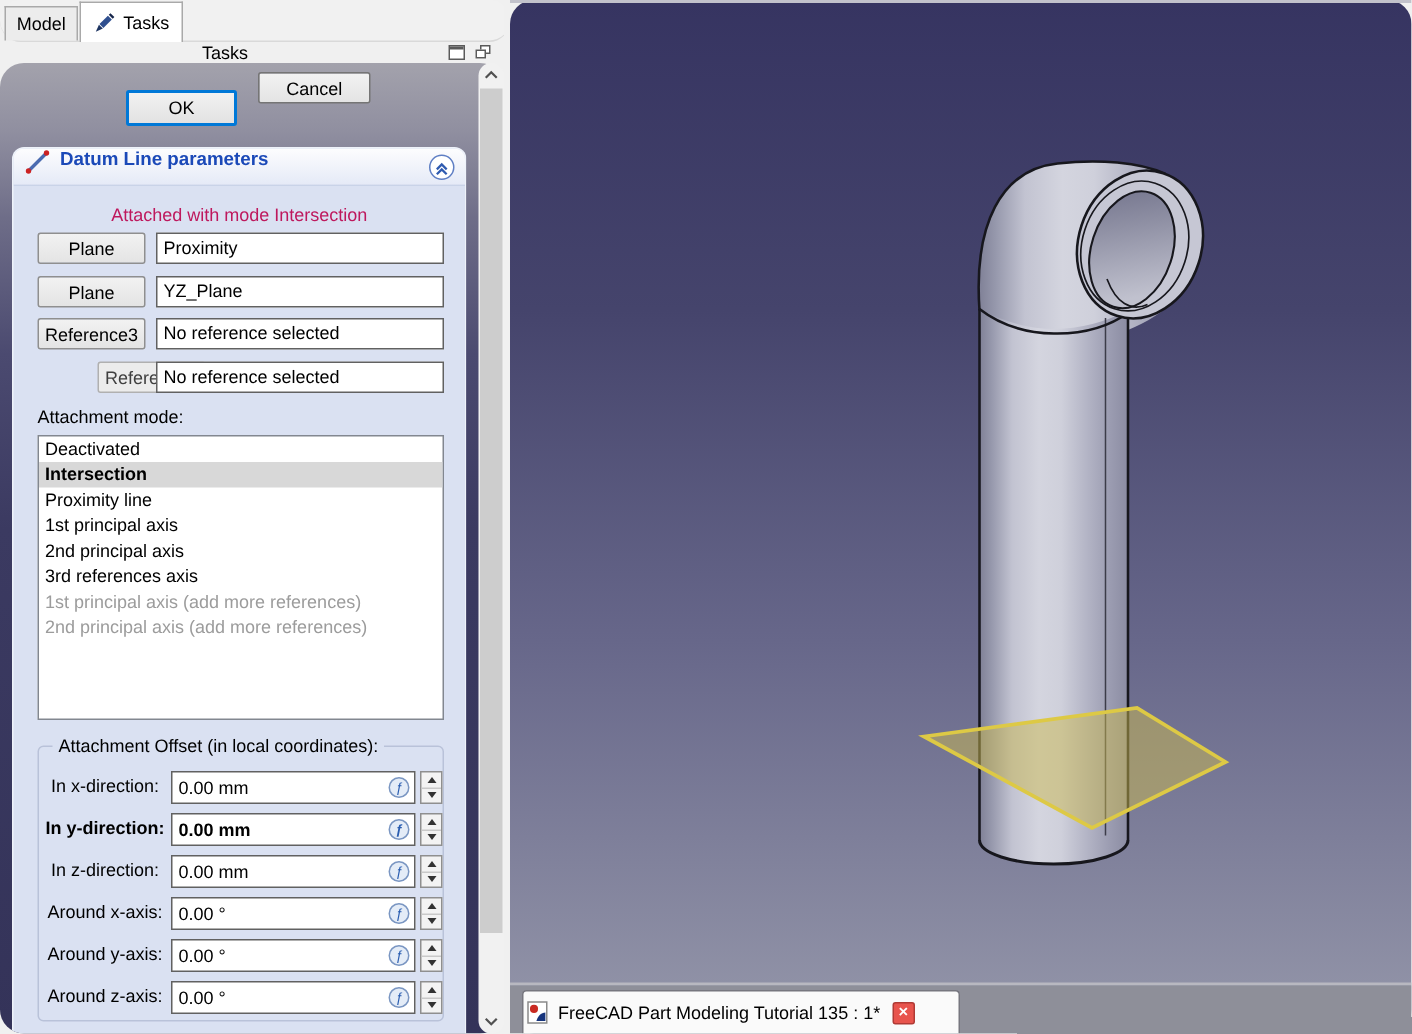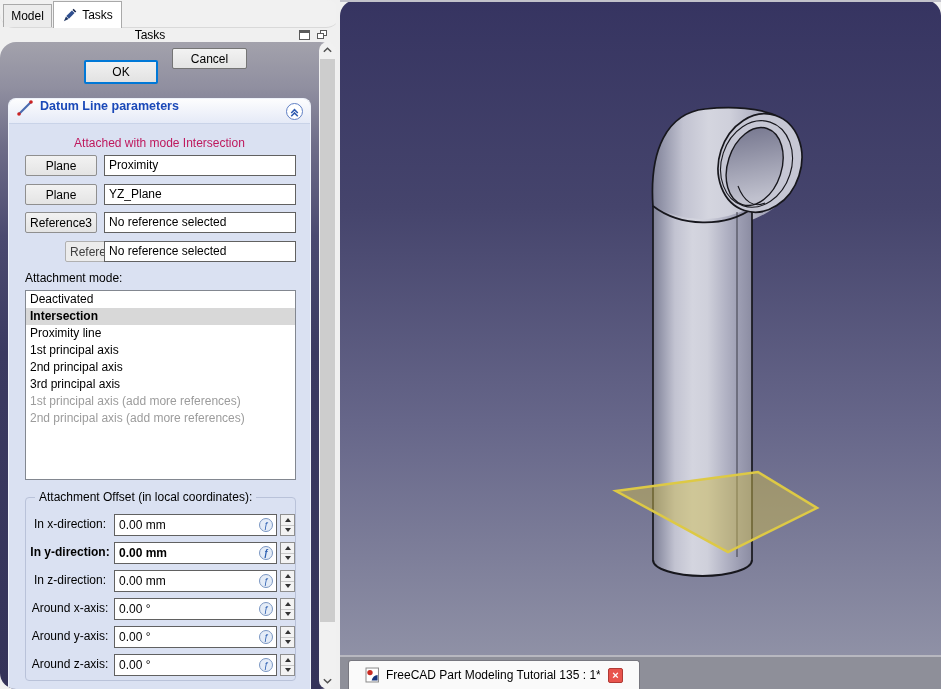--- a/index.html
+++ b/index.html
@@ -93,21 +93,21 @@
     background:linear-gradient(180deg,#363461 0%,#45446c 30%,#67678a 62%,#9597aa 100%);}
   #viewport-topline{position:absolute;left:0;top:0;width:100%;height:2px;background:#c2c2cb;}
   #scene{position:absolute;left:0;top:0;width:601px;height:689px;}
 
   
   #doc-tabbar{position:absolute;left:0;bottom:0;width:601px;height:34px;}
   #doc-tabbar-line{position:absolute;left:0;top:0;width:100%;height:2px;background:#b8b8c0;}
   #doc-tabbar-bg{position:absolute;left:0;top:2px;width:100%;height:32px;background:#8e8f99;}
   #doc-tab{position:absolute;left:8px;top:5px;width:292px;height:29px;background:#fafafa;
     border:1px solid #77777f;border-bottom:none;border-radius:3px 3px 0 0;box-sizing:border-box;
-    display:flex;align-items:center;gap:6px;padding:0 16px;}
+    display:flex;align-items:center;gap:6px;padding:0 2px;}
   #doc-tab-label{font-size:12px;white-space:nowrap;overflow:hidden;}
   #doc-close-btn{margin-left:2px;width:15px;height:15px;background:#e8544d;border:1px solid #b03a35;border-radius:2px;
     color:#fff;font-weight:bold;font-size:11px;line-height:13px;text-align:center;box-sizing:border-box;flex:none;}
 </style>
 </head>
 <body>
 
 <div id="left-panel" class="abs">
 
   <div id="top-tabbar" class="abs">
@@ -184,21 +184,21 @@
       </div>
 
       <div id="mode-label">Attachment mode:</div>
 
       <div id="mode-list">
         <div class="mode-item">Deactivated</div>
         <div class="mode-item sel">Intersection</div>
         <div class="mode-item">Proximity line</div>
         <div class="mode-item">1st principal axis</div>
         <div class="mode-item">2nd principal axis</div>
-        <div class="mode-item">3rd principal axis</div>
+        <div class="mode-item">3rd references axis</div>
         <div class="mode-item dis">1st principal axis (add more references)</div>
         <div class="mode-item dis">2nd principal axis (add more references)</div>
       </div>
 
       <div id="offset-group">
         <div id="offset-title">Attachment Offset (in local coordinates):</div>
 
         <div class="off-row" style="top:16px;">
           <div class="off-label">In x-direction:</div>
           <div class="field off-field">

